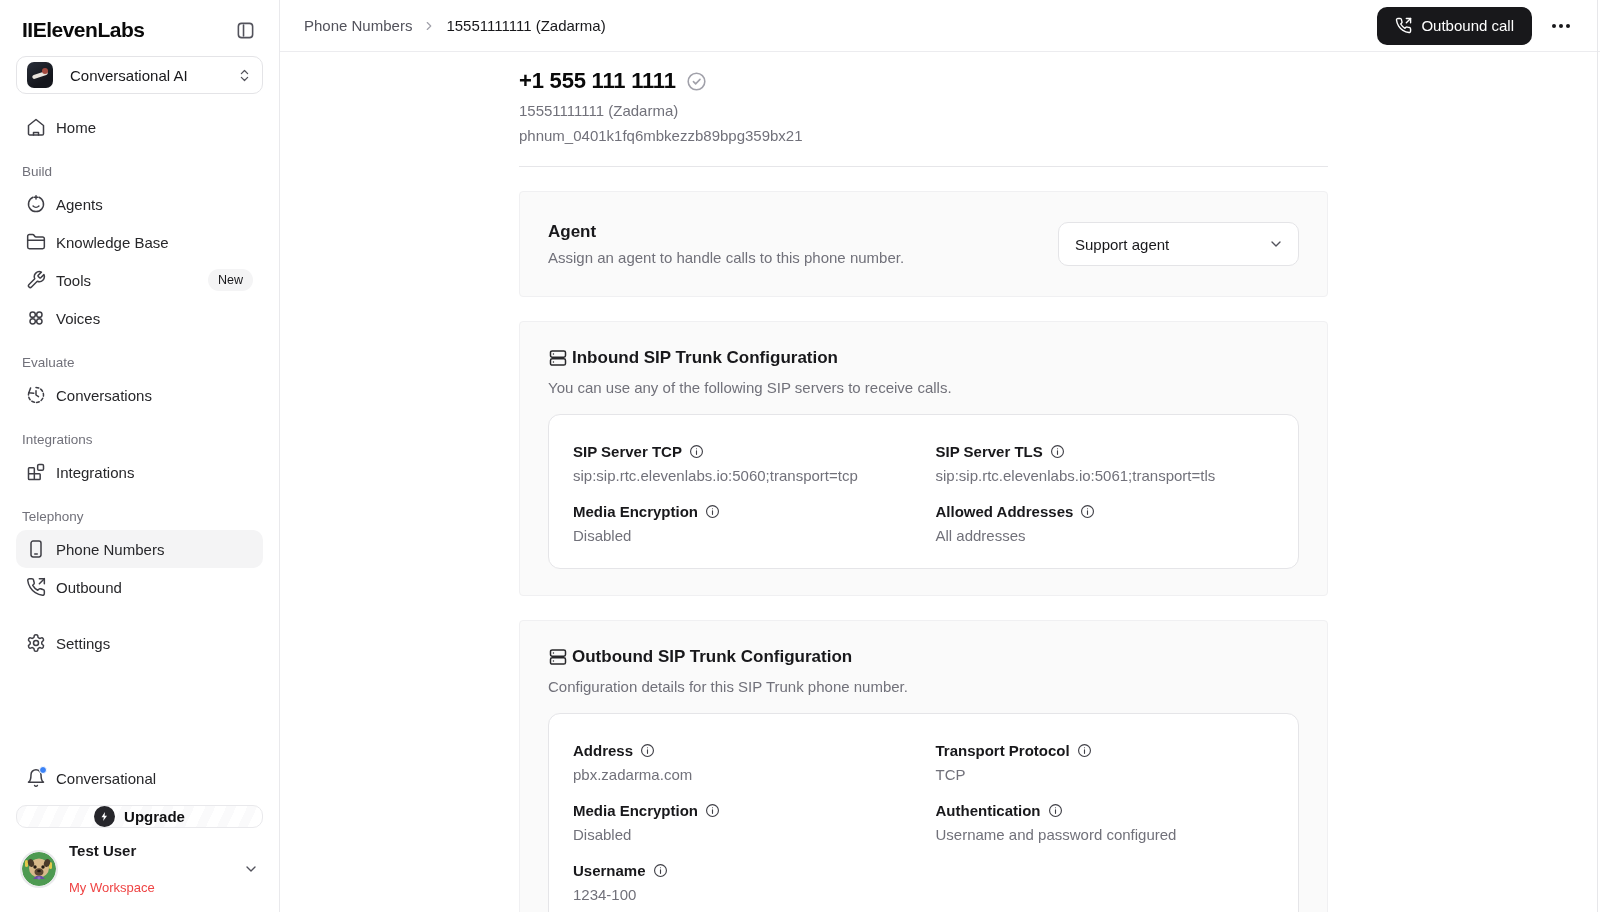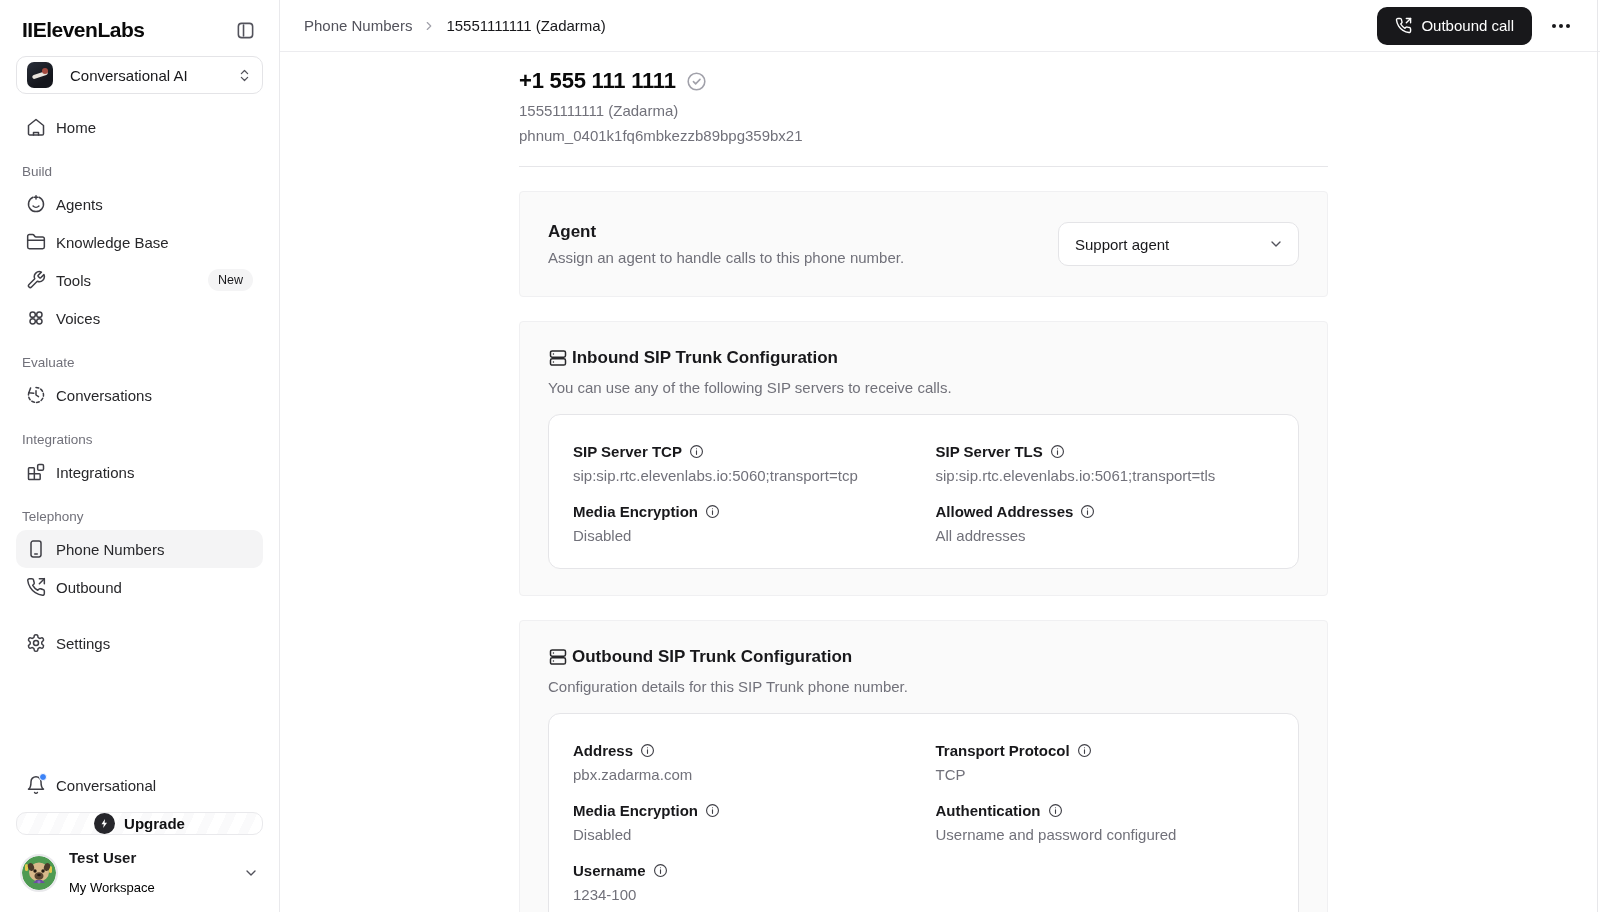--- a/index.html
+++ b/index.html
@@ -41,21 +41,21 @@
     background:repeating-linear-gradient(115deg,#FAFAFB 0 9px,#FFFFFF 9px 19px);
     display:flex; align-items:center; justify-content:center; gap:9px; cursor:pointer;
     font-size:15px; font-weight:600; color:#111113; }
   .bolt-circle { width:21px; height:21px; border-radius:50%; background:#26262B;
     display:flex; align-items:center; justify-content:center; }
   .user-row { display:flex; align-items:center; gap:11px; margin-top:12px; padding:2px 4px; cursor:pointer; }
   .avatar { width:38px; height:38px; border-radius:50%; flex:none;
     border:2px solid #E9E9EC; overflow:hidden; }
   .user-meta { flex:1; line-height:1.2; }
   .user-name { font-size:15px; font-weight:600; color:#18181B; }
-  .user-ws { font-size:13px; color:#000000; margin-top:13px; }
+  .user-ws { font-size:13px; color:#ef4444; margin-top:20px; }
 
   
   .main { flex:1; display:flex; flex-direction:column; min-width:0; position:relative; }
   .topbar { height:52px; min-height:52px; display:flex; align-items:center; justify-content:space-between;
     padding:0 24px; border-bottom:1px solid #ECECEF; background:#fff; }
   .breadcrumb { display:flex; align-items:center; gap:10px; font-size:15px; }
   .crumb-root { color:#52525B; cursor:pointer; }
   .crumb-sep { color:#A1A1AA; display:flex; }
   .crumb-current { color:#18181B; font-weight:500; }
   .topbar-right { display:flex; align-items:center; gap:14px; }

